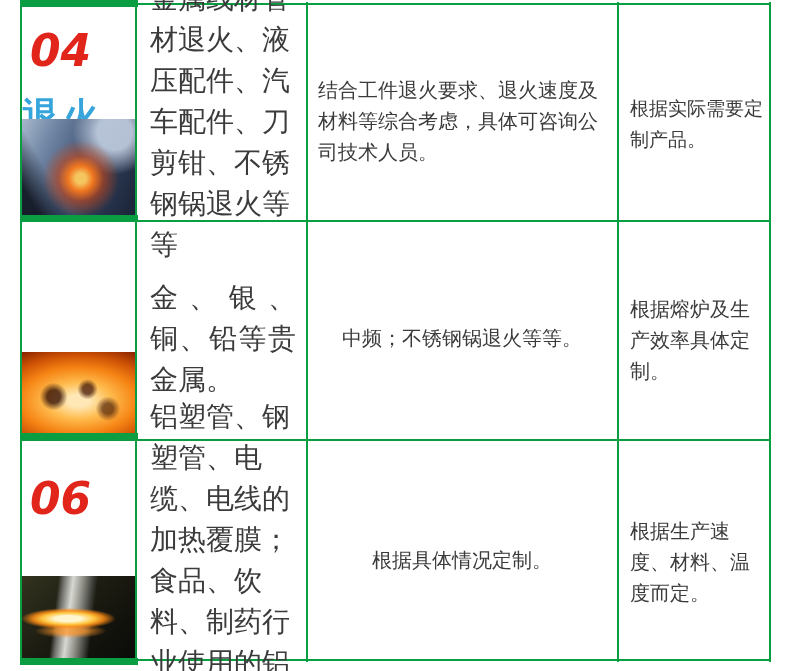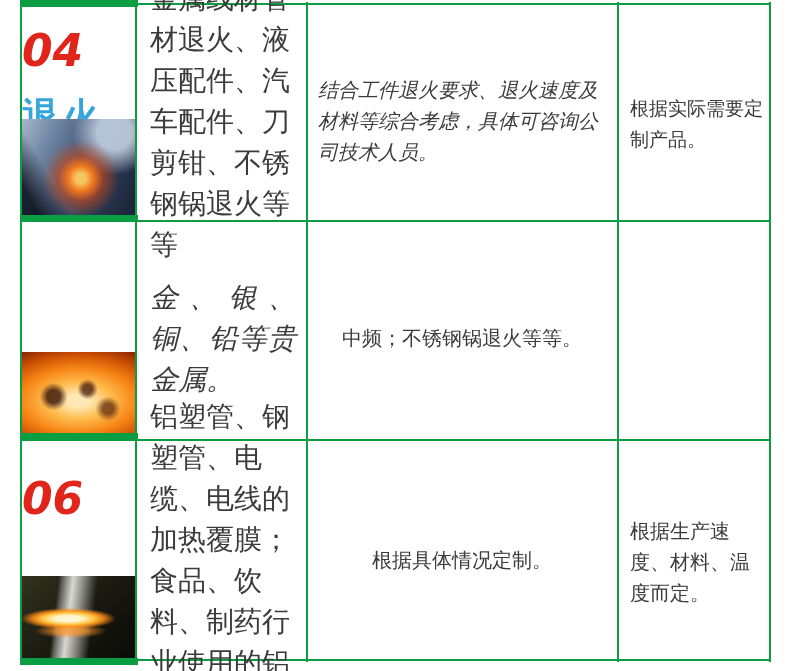--- a/index.html
+++ b/index.html
@@ -28,26 +28,26 @@
   .col4{left:619px;width:149px;}
   .row1{top:8px;height:207px;}
   .row2{top:223px;height:210px;}
   .row3{top:442px;height:216px;}
   .textcell{display:flex;align-items:center;padding-top:20px;}
   .center{justify-content:center;}
   
   .pt1{padding-top:20px;}
   .pt2{padding-top:30px;}
   .pt3{padding-top:34px;}
-  .num{font-style:italic;font-weight:bold;font-size:44px;line-height:1.04;color:var(--red);padding-left:0;}
+  .num{font-style:italic;font-weight:bold;font-size:44px;line-height:1.04;color:var(--red);padding-left:8px;}
   .pname{font-weight:bold;font-size:37px;line-height:1.12;color:var(--blue);letter-spacing:4px;margin-top:22px;}
   
   .col2 p{width:146px;font-size:28px;line-height:41px;margin:0 0 0 13px;}
-  .col2 p.justify{text-align:justify;font-style:italic;}
-  .col3 p.para{width:292px;font-size:20px;line-height:31px;margin:0 0 0 10px;font-style:italic;}
+  .col2 p.justify{text-align:justify;}
+  .col3 p.para{width:292px;font-size:20px;line-height:31px;margin:0 0 0 10px;}
   .col3 p.single{font-size:20px;margin:0;}
   .col4 p{width:138px;font-size:20px;line-height:31px;margin:4px 0 0 11px;}
   .col4.f19 p{font-size:19px;}
   
   .photo{position:absolute;left:0;bottom:0;width:113px;}
   .photo-annealing{
     height:96px;background-color:#3c4f6e;
     background-image:
       radial-gradient(circle at 52% 62%, rgba(255,205,95,.95) 0 6%, rgba(255,122,25,.92) 15%, rgba(215,70,15,.55) 27%, rgba(120,40,20,0) 46%),
       radial-gradient(circle at 82% 14%, rgba(195,208,226,.9) 0 14%, rgba(195,208,226,0) 34%),
@@ -107,20 +107,23 @@
 
   <div class="cell col1 row2 pt2">
     <div class="photo photo-melting"></div>
   </div>
   <div class="cell col2 row2 textcell">
     <p class="justify">金、银、铜、铅等贵金属。</p>
   </div>
   <div class="cell col3 row2 textcell center">
     <p class="single">中频；不锈钢锅退火等等。</p>
   </div>
+  <div class="cell col4 row2 textcell">
+    <p>根据熔炉及生产效率具体定制。</p>
+  </div>
 
   <div class="cell col1 row3 pt3">
     <div class="num">06</div>
     <div class="photo photo-welding"></div>
   </div>
   <div class="cell col2 row3 textcell">
     <p>铝塑管、钢塑管、电缆、电线的加热覆膜；食品、饮料、制药行业使用的铝箔封口。</p>
   </div>
   <div class="cell col4 row3 textcell">
     <p>根据生产速度、材料、温度而定。</p>

